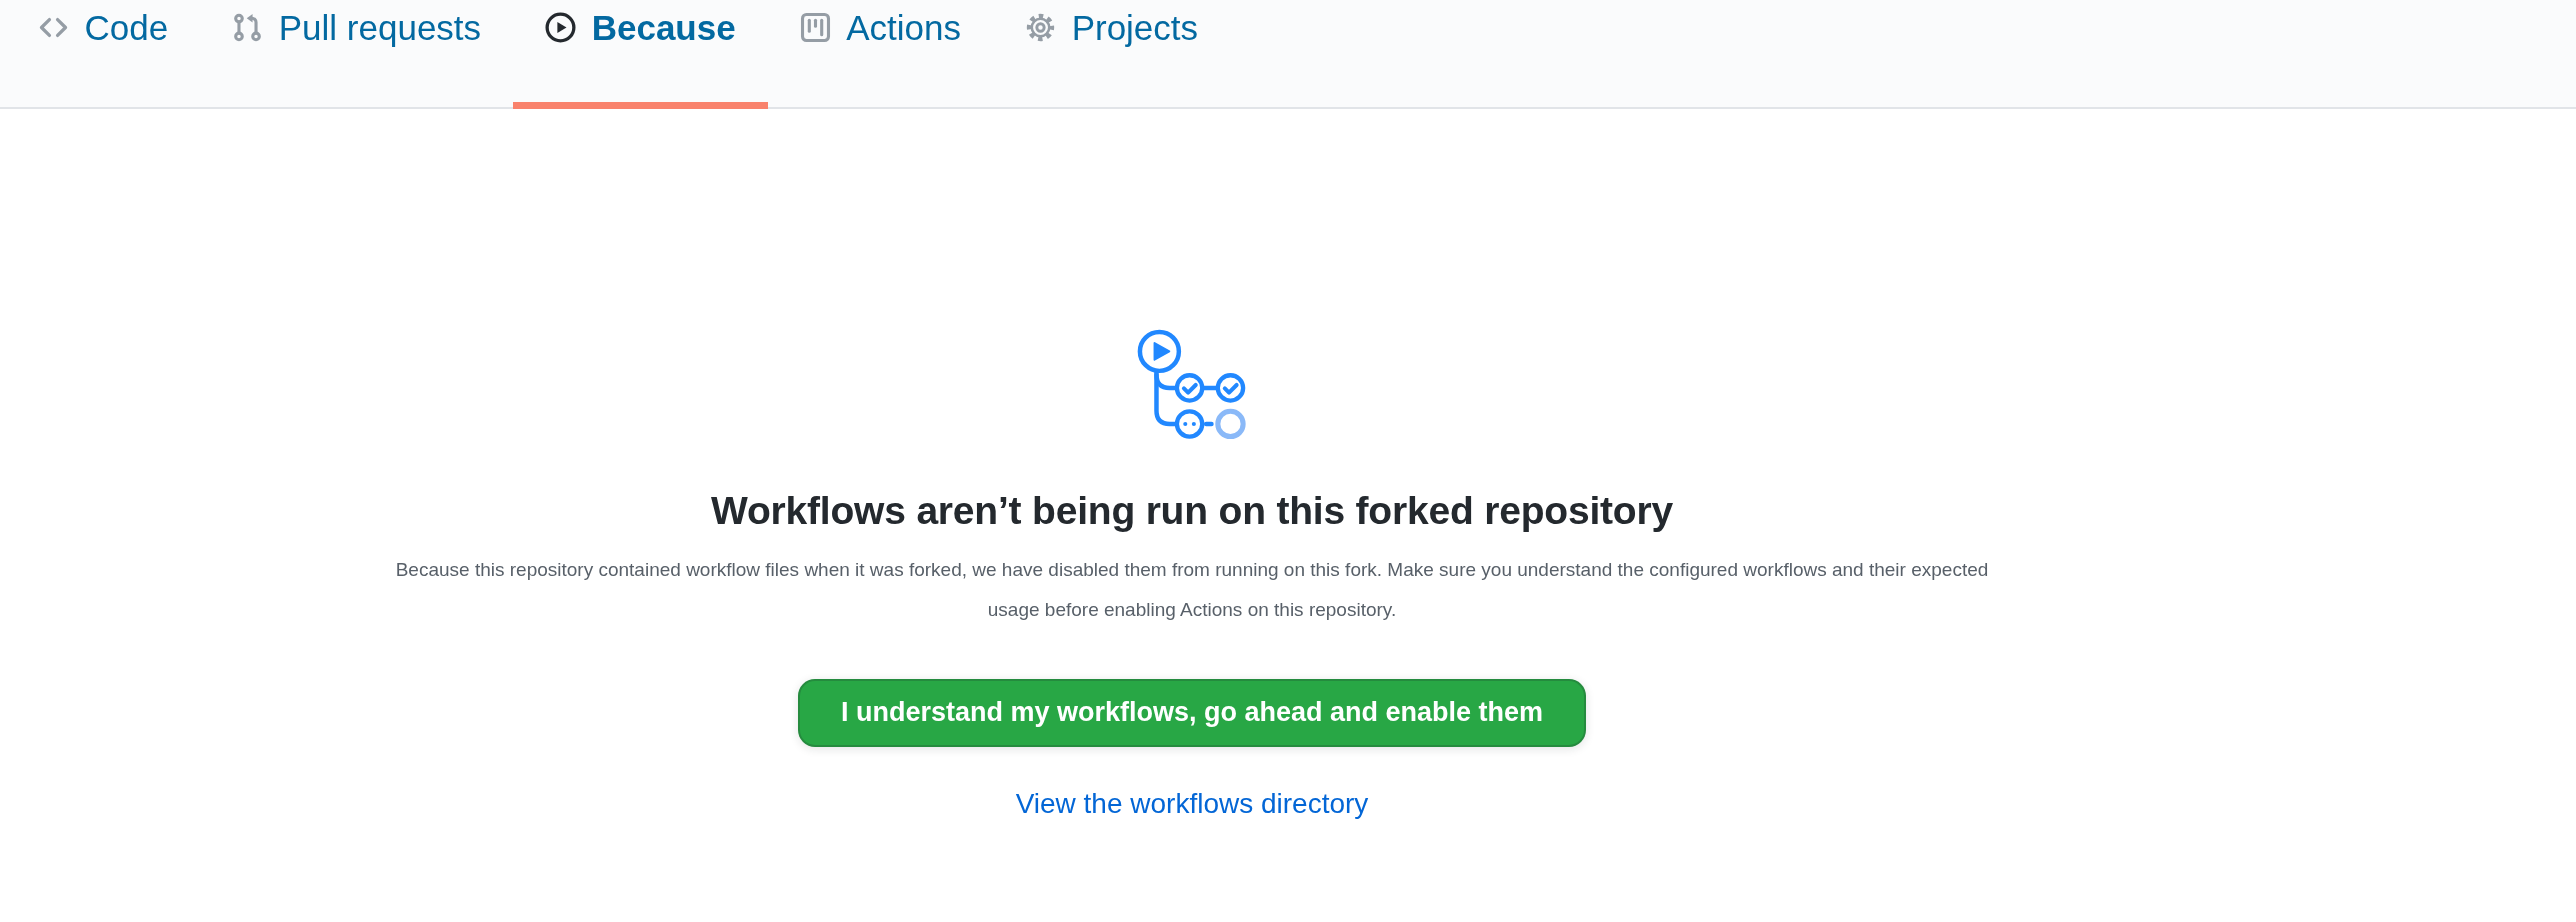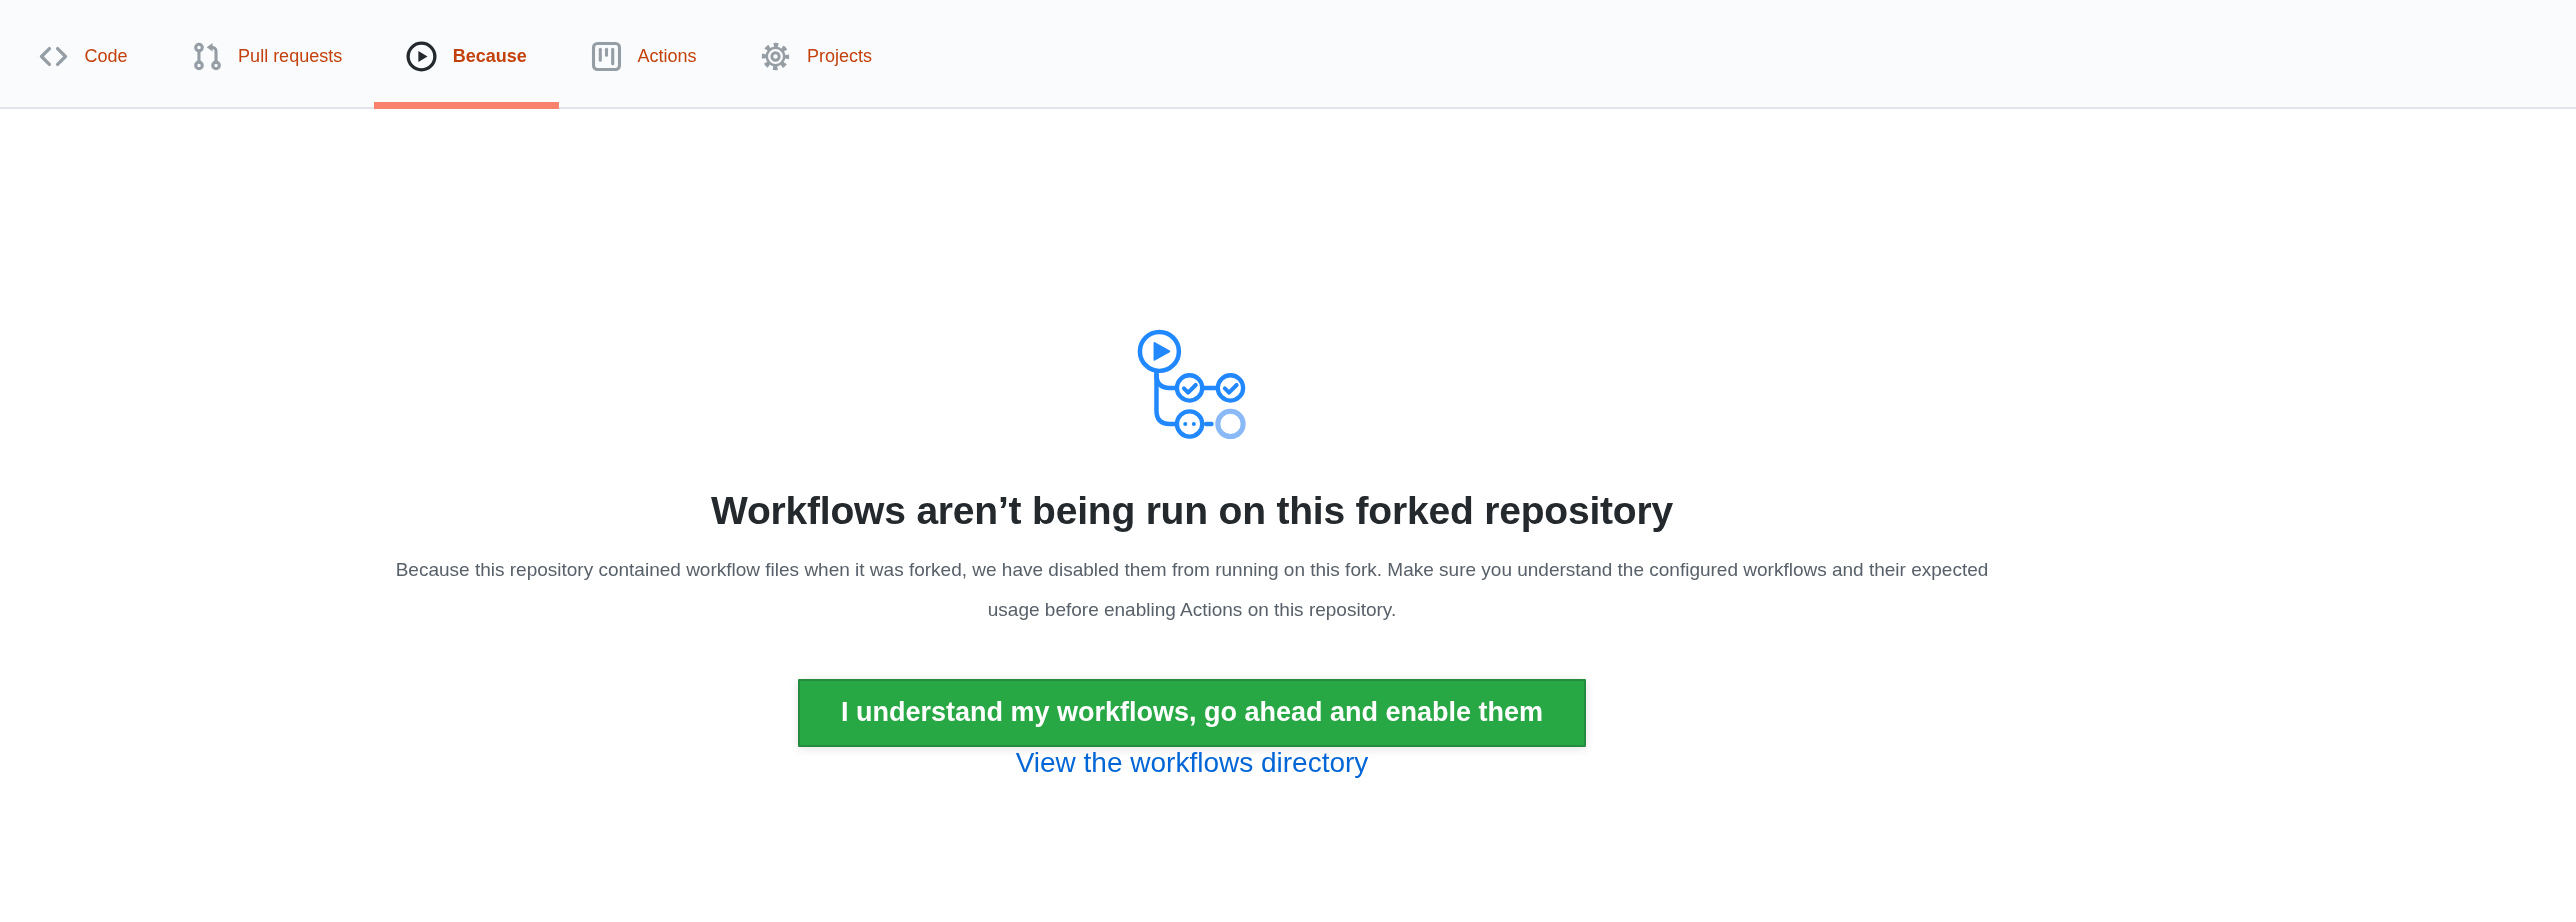--- a/index.html
+++ b/index.html
@@ -15,28 +15,27 @@
     width: 100%;
     height: 109px;
     background: #fafbfc;
     border-bottom: 2px solid #e1e4e8;
     display: flex;
     align-items: stretch;
     padding-left: 5.9px;
   }
   .tab {
     display: flex;
-    align-items: center;
     gap: 15.6px;
     padding: 11.7px 32px 0 32px;
     margin-bottom: -2px;
     border-bottom: 7.8px solid transparent;
-    font-size: 18px;
+    font-size: 35px;
     line-height: 31px;
-    color: #c2410c;
+    color: #0369a1;
     text-decoration: none;
     cursor: pointer;
     white-space: nowrap;
   }
   .tab .ticon { display: flex; color: #959da5; }
   .tab .ticon svg { width: 31px; height: 31px; display: block; }
   .tab.selected { font-weight: 700; border-bottom-color: #f9826c; }
   .tab.selected .ticon { color: #24292e; }
   
   .content-col {
@@ -66,27 +65,27 @@
   .btn-enable {
     margin-top: 49px;
     height: 68px;
     padding: 0 41px;
     background: #28a745;
     color: #ffffff;
     font-family: inherit;
     font-size: 27px;
     font-weight: 700;
     border: 2px solid rgba(27,31,35,0.2);
-    border-radius: 1px;
+    border-radius: 17px;
     cursor: pointer;
     display: inline-flex;
     align-items: center;
     box-shadow: 0 2px 9.8px rgba(27,31,35,0.12);
   }
-  .link-row { }
+  .link-row { margin-top: 41px; }
   a.workflows-link {
     font-size: 28px;
     color: #0366d6;
     text-decoration: none;
     cursor: pointer;
   }
 </style>
 </head>
 <body>
 

